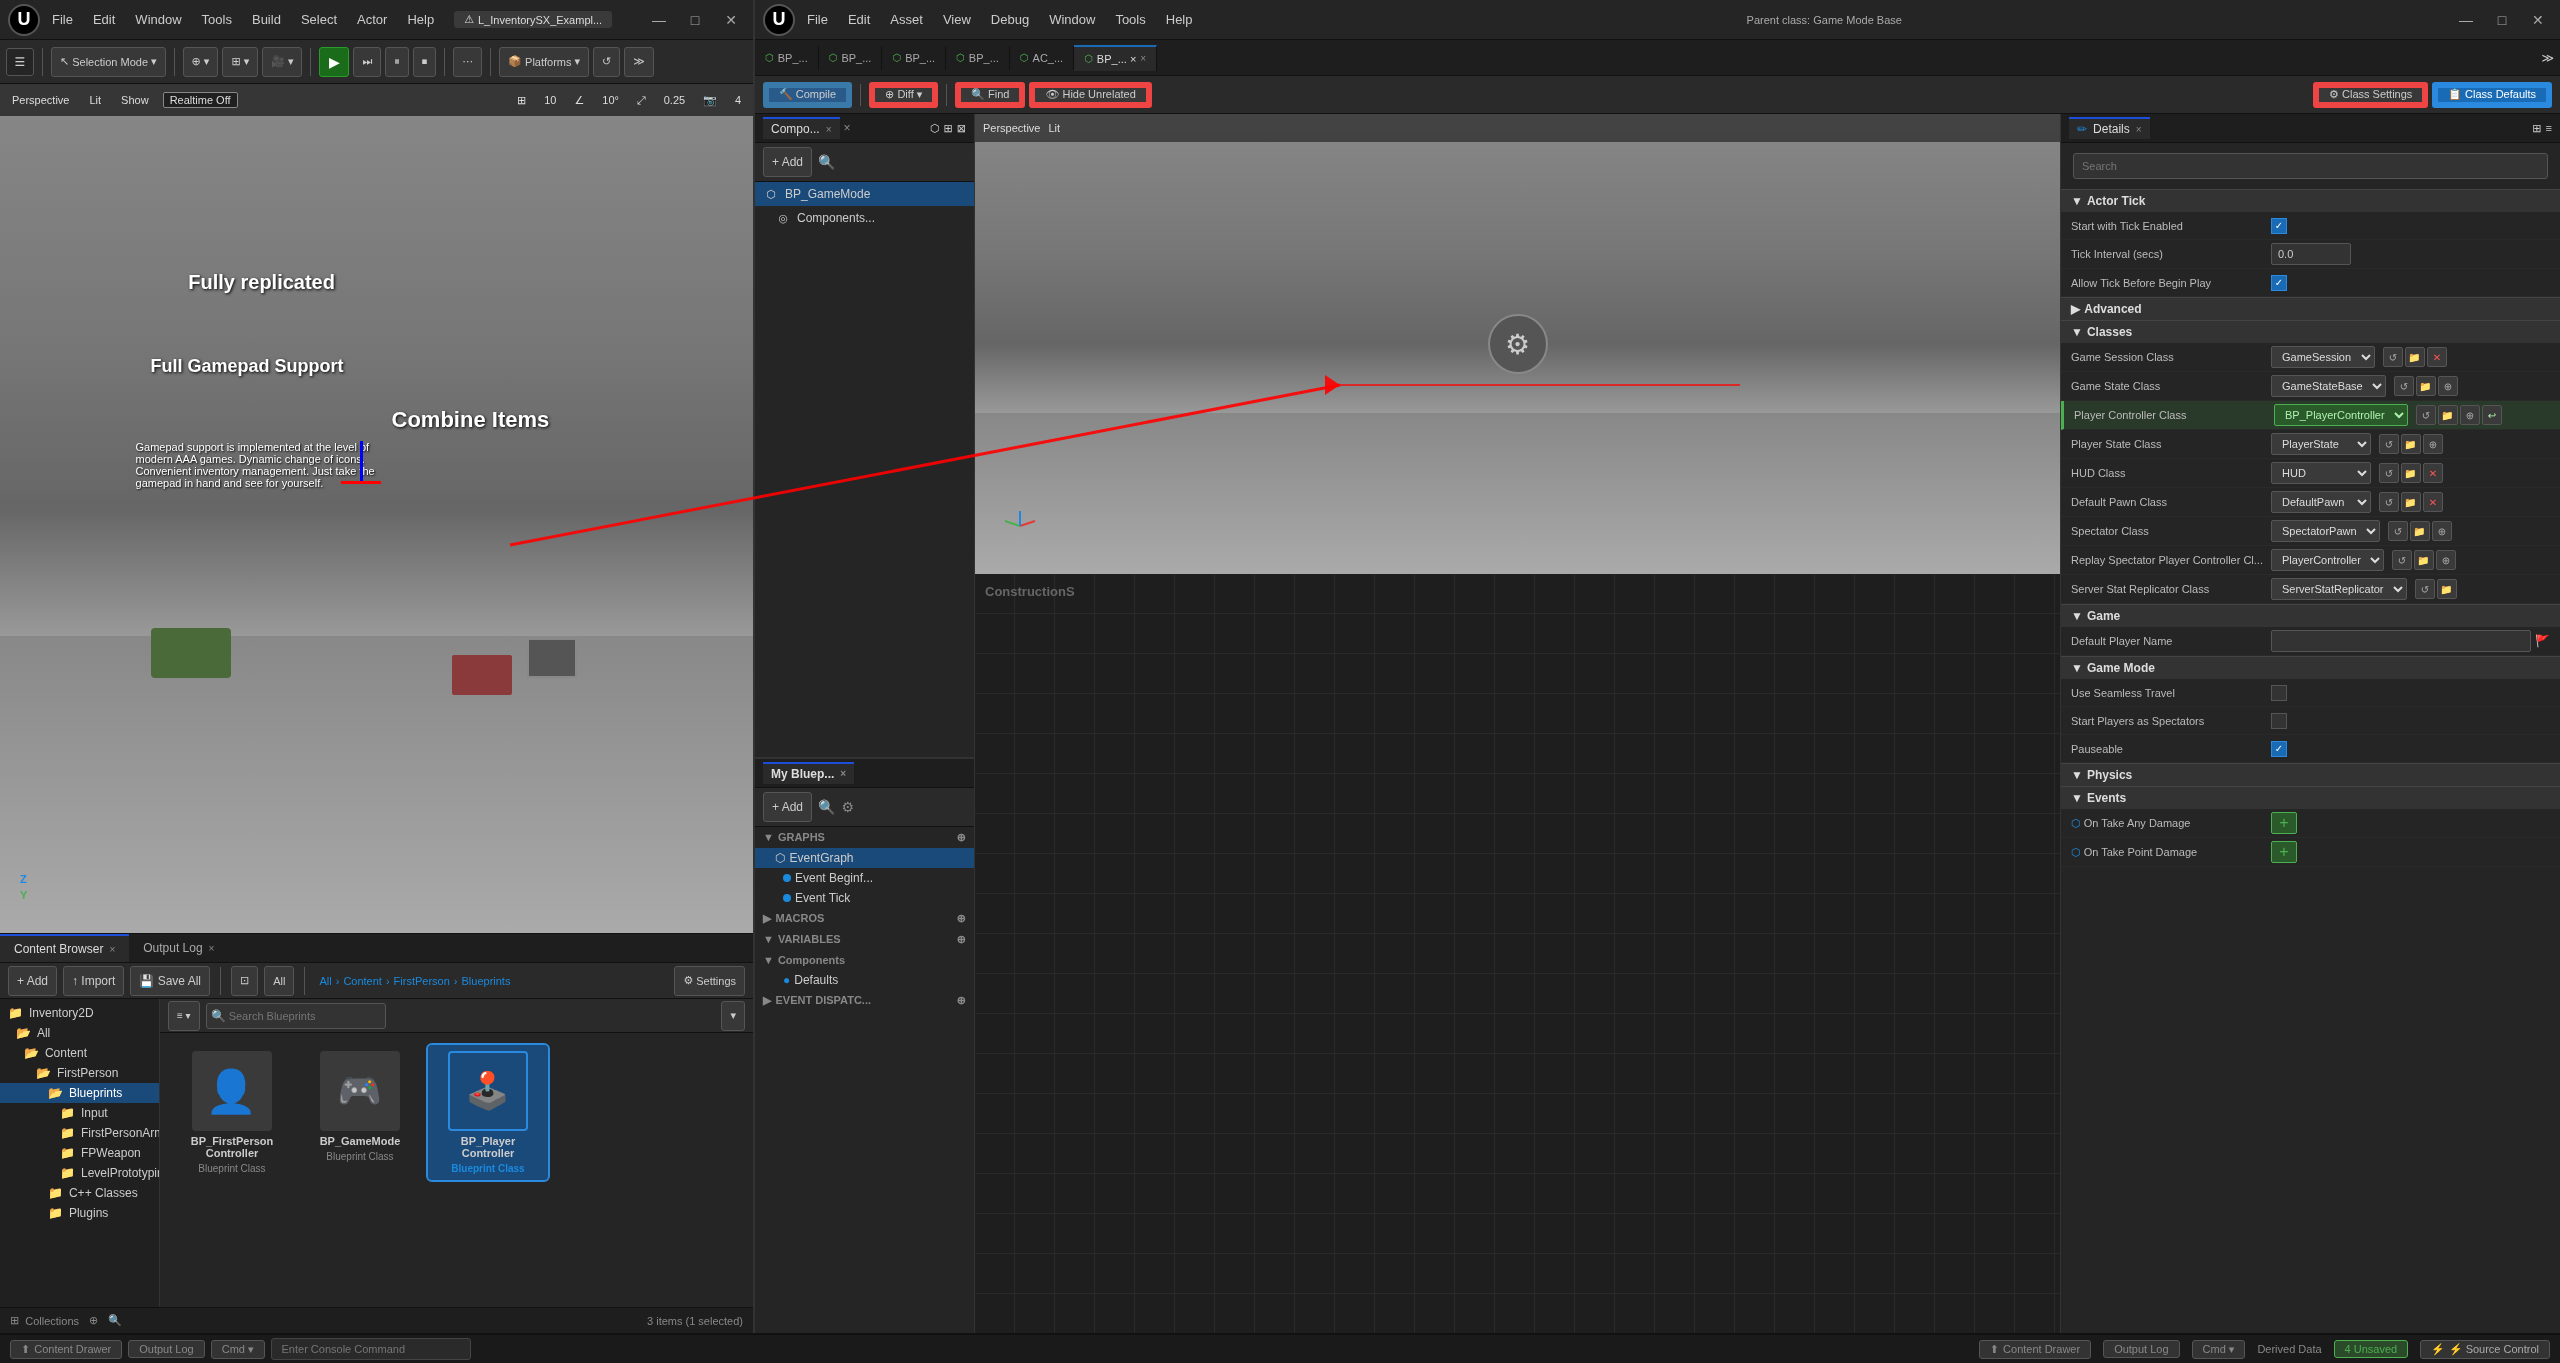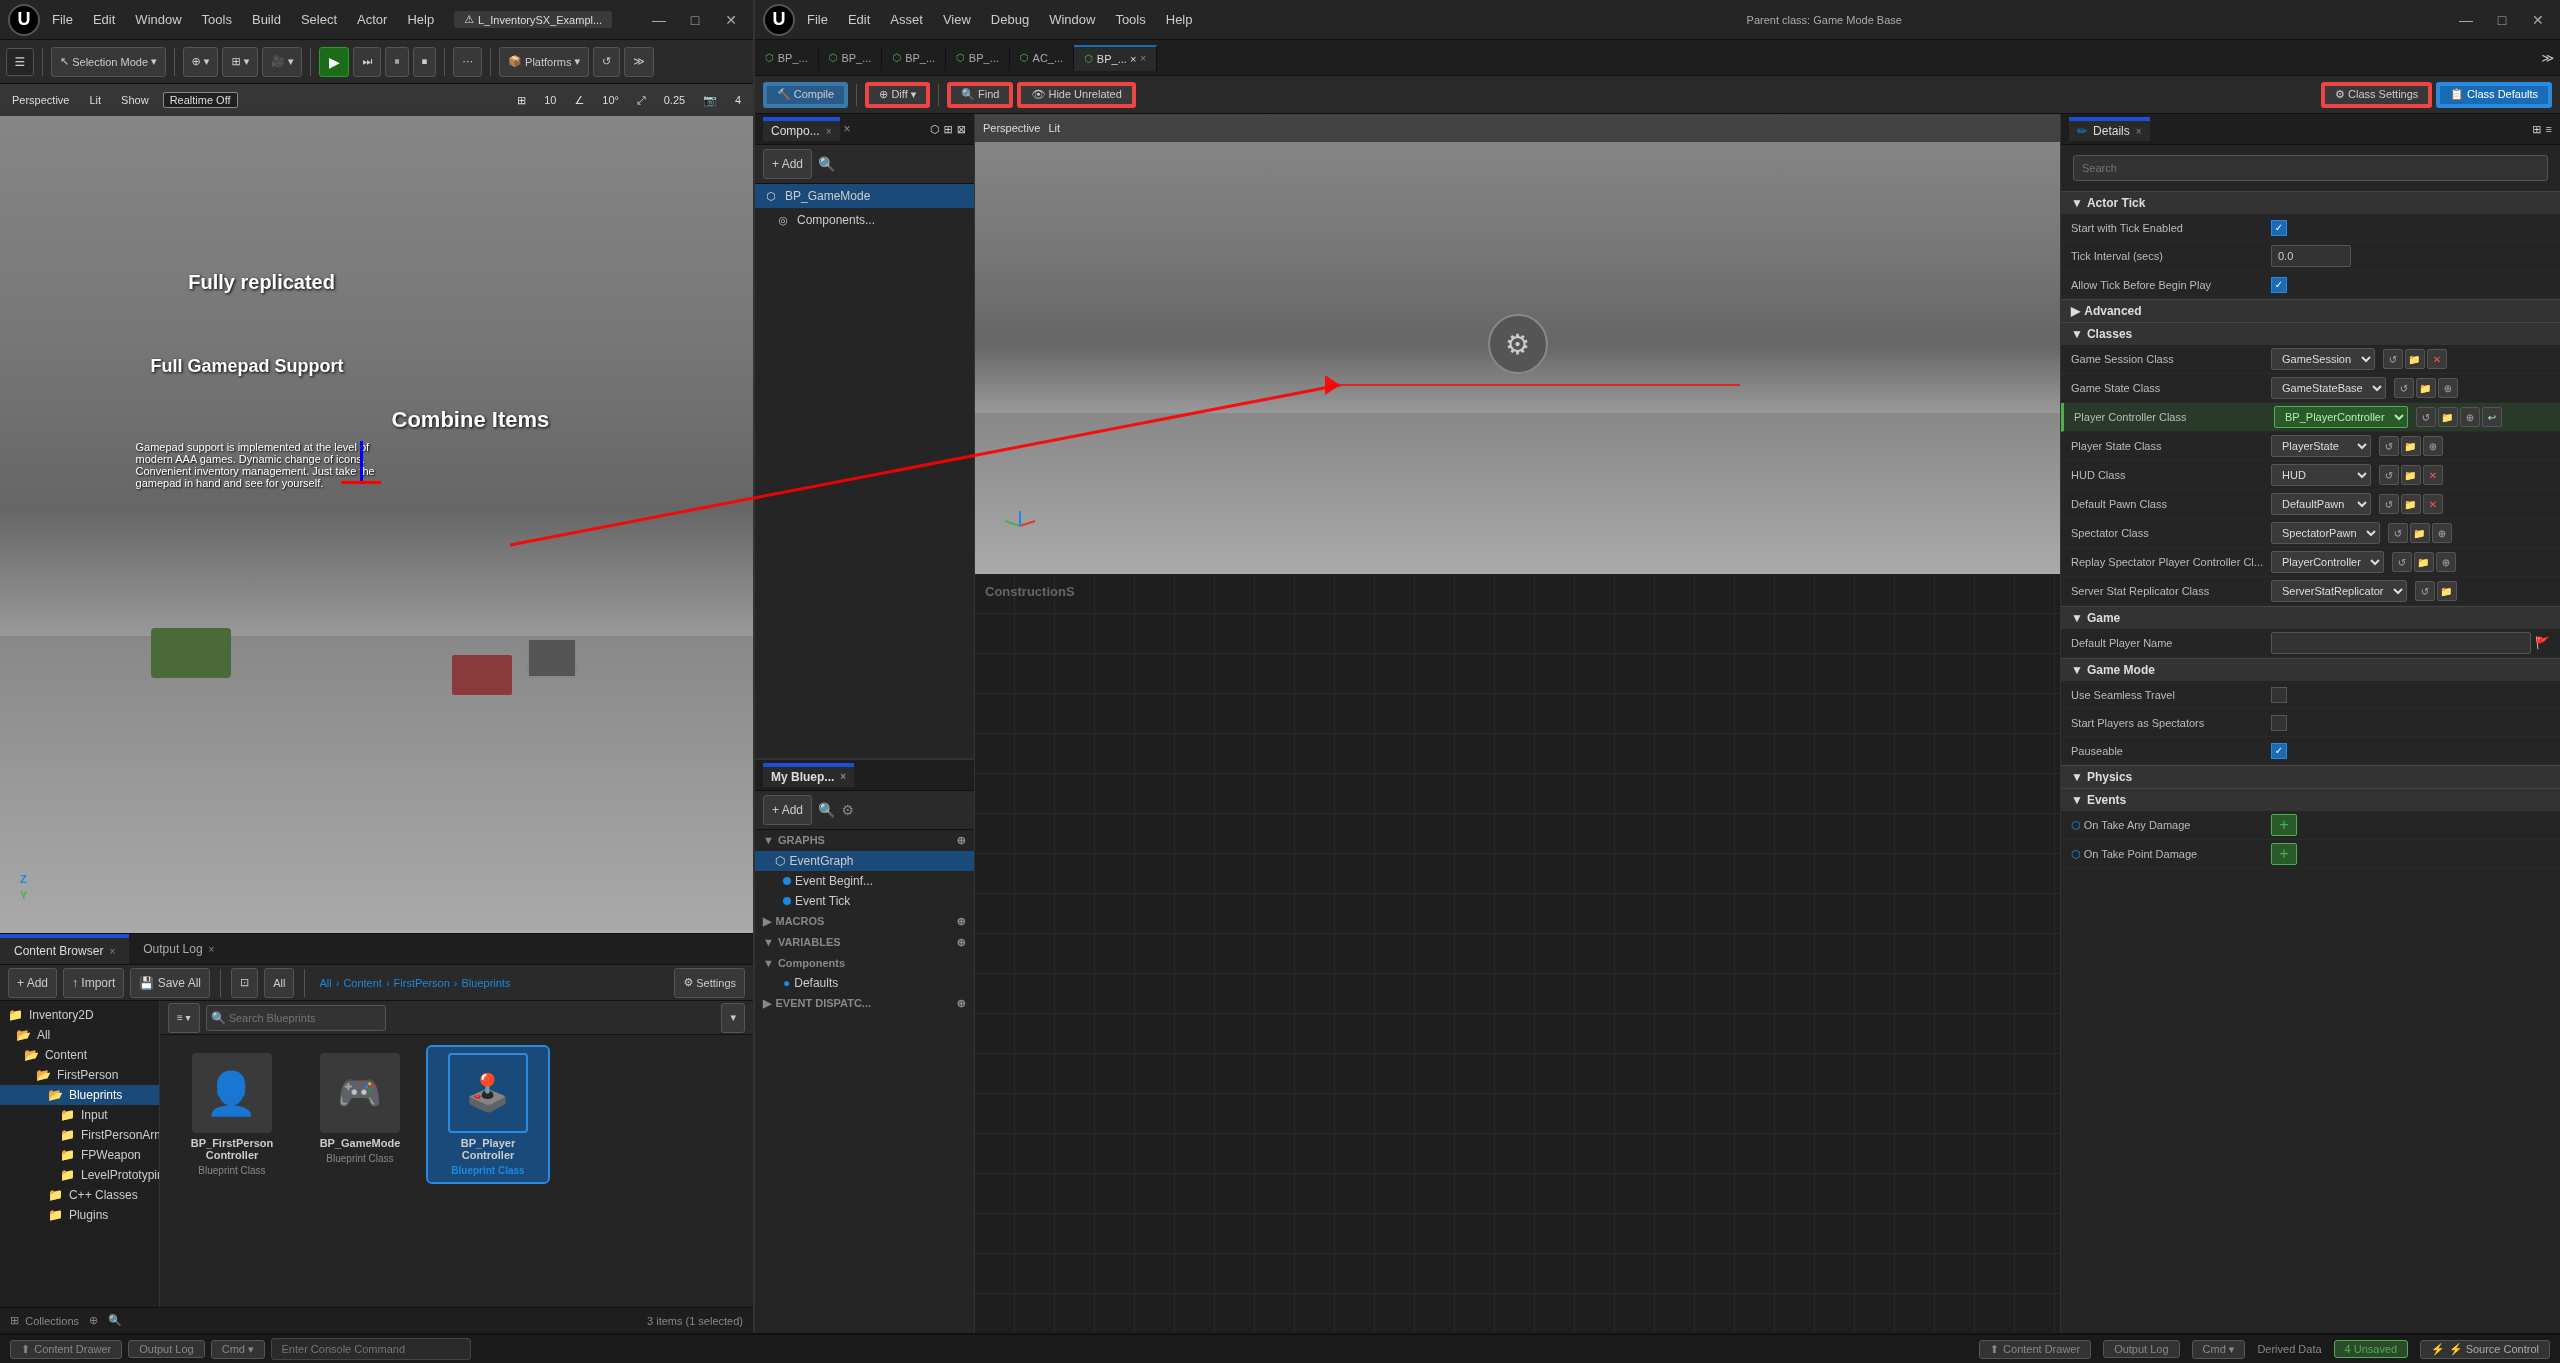--- a/index.html
+++ b/index.html
@@ -26,21 +26,21 @@
 
     
     .viewport { flex: 1; background: #555; position: relative; overflow: hidden; }
     .viewport-toolbar { background: rgba(0,0,0,0.6); height: 32px; display: flex; align-items: center; padding: 0 6px; gap: 8px; position: absolute; top: 0; left: 0; right: 0; z-index: 10; }
     .viewport-toolbar span { font-size: 11px; color: #ddd; cursor: pointer; padding: 2px 6px; border-radius: 2px; }
 
     
     .bottom-left { height: 400px; background: #252525; border-top: 1px solid #111; display: flex; flex-direction: column; }
     .panel-tabs { display: flex; background: #1e1e1e; border-bottom: 1px solid #111; }
     .panel-tab { padding: 6px 14px; font-size: 12px; color: #aaa; cursor: pointer; display: flex; align-items: center; gap: 6px; }
-    .panel-tab.active { background: #2a2a2a; color: #ddd; border-top: 4px solid #1d4ed8; justify-content: center; }
+    .panel-tab.active { background: #2a2a2a; color: #ddd; border-top: 2px solid #1d4ed8; justify-content: center; }
     .panel-tab .close-x { color: #888; font-size: 10px; }
     .panel-toolbar { background: #2a2a2a; height: 36px; display: flex; align-items: center; padding: 0 8px; gap: 6px; border-bottom: 1px solid #111; }
     .search-box { background: #333; border: 1px solid #555; color: #ccc; padding: 3px 8px; border-radius: 3px; font-size: 11px; width: 180px; height: 26px; }
     .breadcrumb { display: flex; align-items: center; gap: 4px; font-size: 11px; color: #aaa; padding: 0 4px; }
     .breadcrumb span { color: #1a8adf; cursor: pointer; }
     .breadcrumb-sep { color: #666; }
     .tree-item { padding: 3px 8px; cursor: pointer; display: flex; align-items: center; gap: 6px; font-size: 12px; }
     .tree-item.selected { background: #1a4a7a; color: white; }
     .folder-icon { color: #d4a017; }
 
@@ -51,21 +51,21 @@
     .asset-thumb { width: 80px; height: 80px; background: #3a3a3a; border-radius: 4px; display: flex; align-items: center; justify-content: center; font-size: 28px; position: relative; }
     .asset-label { font-size: 11px; color: #ccc; text-align: center; font-weight: bold; }
     .asset-type { font-size: 10px; color: #888; text-align: center; }
     .right-tabs-row { background: #1e1e1e; display: flex; align-items: center; gap: 0; border-bottom: 1px solid #111; height: 36px; overflow-x: auto; }
     .right-tab { padding: 6px 10px; font-size: 11px; color: #aaa; cursor: pointer; border-right: 1px solid #111; display: flex; align-items: center; gap: 4px; white-space: nowrap; }
     .right-tab.active { background: #2a2a2a; color: #ddd; border-top: 2px solid #1a6bb5; }
     .right-tab .close-x { color: #888; font-size: 10px; }
 
     
     .right-toolbar { background: #2a2a2a; height: 38px; display: flex; align-items: center; padding: 0 8px; gap: 4px; border-bottom: 1px solid #111; }
-    .rt-btn { background: #383838; border: 4px solid #ef4444; color: #ccc; padding: 3px 10px; border-radius: 3px; cursor: pointer; font-size: 11px; height: 26px; display: flex; align-items: center; gap: 4px; }
+    .rt-btn { background: #383838; border: 6px solid #ef4444; color: #ccc; padding: 3px 10px; border-radius: 3px; cursor: pointer; font-size: 11px; height: 26px; display: flex; align-items: center; gap: 4px; }
     .rt-btn.compile { background: #2a5a8a; border-color: #3a7aaa; }
     .rt-btn.class-defaults { background: #1a6bb5; border-color: #2a8adf; color: white; }
 
     
     .right-main { display: flex; flex: 1; overflow: hidden; }
     .components-panel { width: 220px; background: #252525; border-right: 1px solid #333; display: flex; flex-direction: column; }
     .comp-item { padding: 4px 8px; cursor: pointer; display: flex; align-items: center; gap: 6px; font-size: 12px; }
     .comp-item.selected { background: #1a4a7a; }
     .comp-icon { width: 16px; height: 16px; display: flex; align-items: center; justify-content: center; font-size: 11px; }
     .graph-bg { width: 100%; height: 100%; background: repeating-linear-gradient(0deg, transparent, transparent 39px, #2a2a2a 39px, #2a2a2a 40px), repeating-linear-gradient(90deg, transparent, transparent 39px, #2a2a2a 39px, #2a2a2a 40px); }

